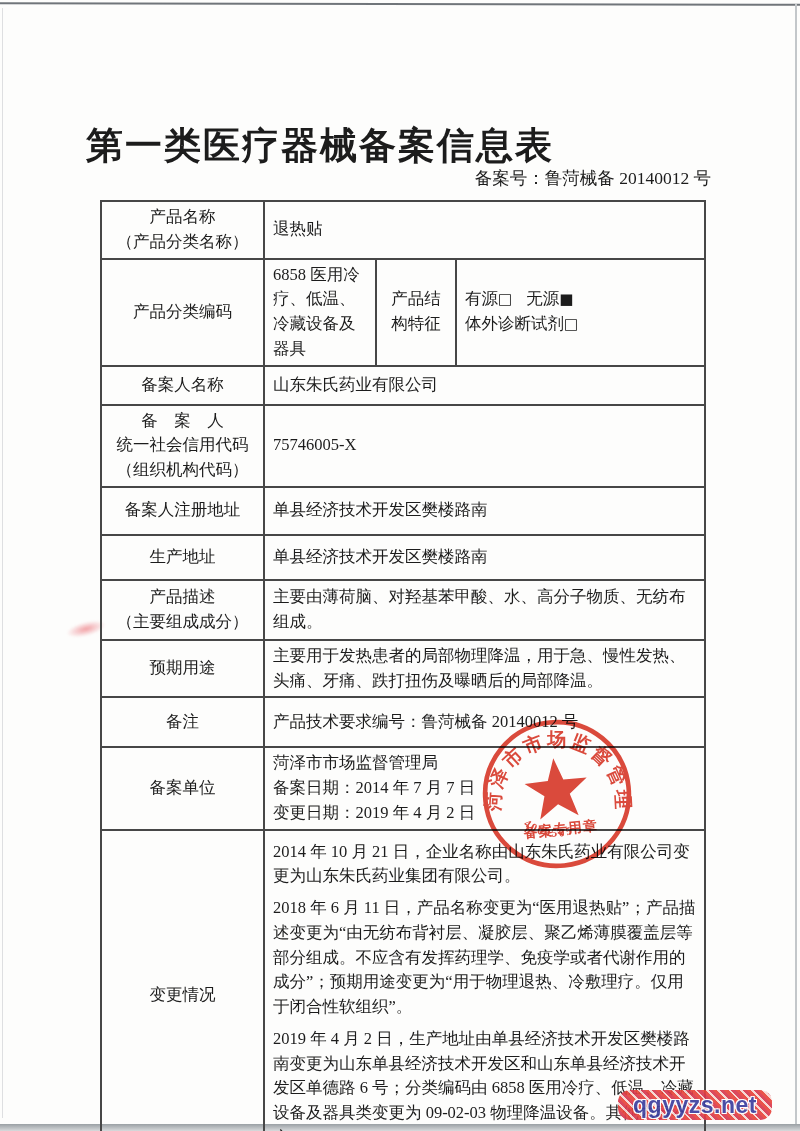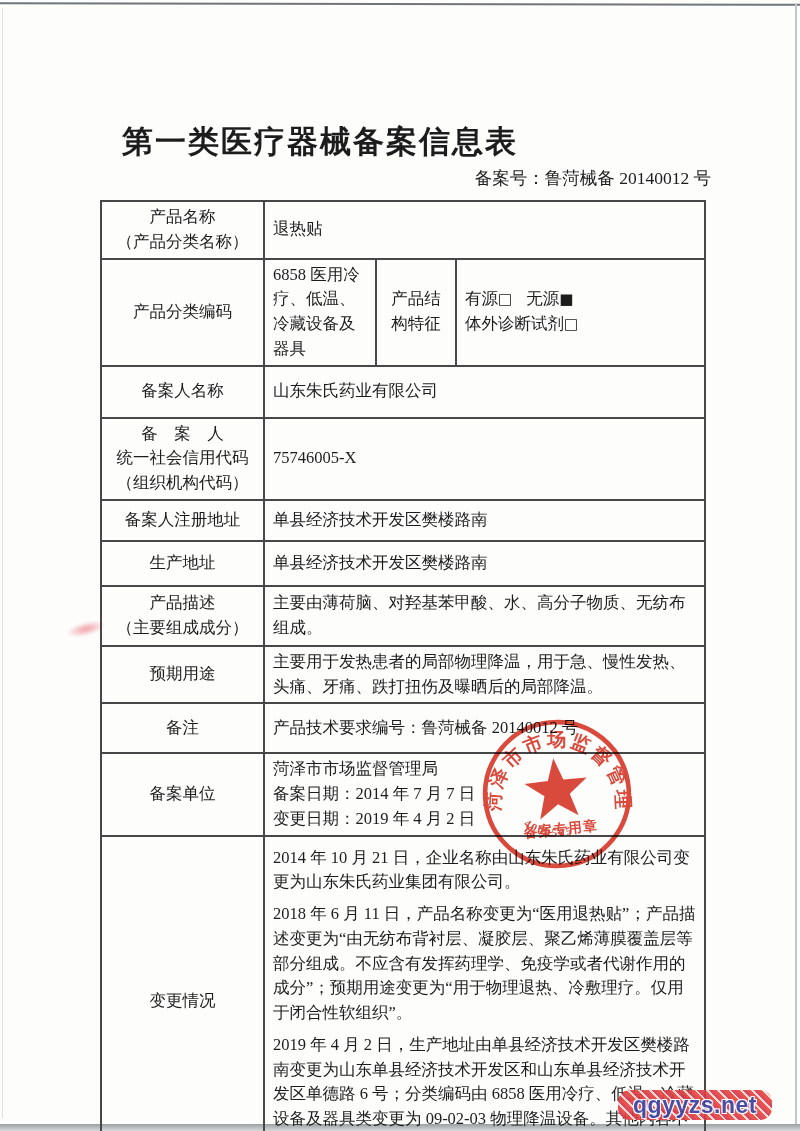--- a/index.html
+++ b/index.html
@@ -12,32 +12,32 @@
   
   .scan-top{position:absolute;top:3px;left:0;width:800px;height:2px;background:#70757a;transform:rotate(0.12deg);}
   .scan-right{position:absolute;top:4px;right:3px;width:2px;height:1120px;background:#c3c7ca;}
   .scan-bottom{position:absolute;top:1124px;left:0;width:800px;height:7px;background:linear-gradient(#9aa0a4,#d8dadc);}
   .scan-left{position:absolute;top:8px;left:2px;width:1px;height:1110px;background:#dedfe1;}
   .red-smudge{position:absolute;left:66px;top:622px;width:40px;height:14px;border-radius:50%;
     background:radial-gradient(ellipse at center,rgba(230,80,90,.55),rgba(230,80,90,0) 70%);
     transform:rotate(-14deg);filter:blur(1px);}
   
   .title{position:absolute;top:121px;left:0;width:640px;text-align:center;
-    font-size:31px;font-weight:bold;letter-spacing:2px;}
+    font-size:37px;font-weight:bold;letter-spacing:2px;}
   .record-no{position:absolute;top:166px;left:0;width:702px;text-align:right;font-size:17.5px;padding-left:9px;}
   
   table.form{position:absolute;left:100px;top:200px;width:604px;border-collapse:collapse;table-layout:fixed;}
   table.form td{border:2px solid #474747;vertical-align:middle;font-size:16.5px;line-height:1.5;
     padding:3px 8px;overflow:hidden;}
   td.lbl{text-align:center;padding:3px 4px;}
   td.val{text-align:left;padding-left:12px;padding-right:10px;}
   td.small{font-size:15px;line-height:1.45;padding:3px 7px;}
   .lbl-line{display:block;}
-  tr.r1{height:43px;} tr.r2{height:55px;} tr.r3{height:52px;} tr.r4{height:73px;}
-  tr.r5{height:41px;} tr.r6{height:45px;} tr.r7{height:51px;} tr.r8{height:60px;padding-left:16px;}
+  tr.r1{height:43px;} tr.r2{height:55px;} tr.r3{height:39px;} tr.r4{height:73px;}
+  tr.r5{height:48px;} tr.r6{height:45px;} tr.r7{height:51px;} tr.r8{height:60px;padding-left:16px;}
   tr.r9{height:56px;} tr.r10{height:39px;} tr.r11{height:50px;} tr.r12{height:82px;}
   tr.r13{height:207px;}
   .opt{margin-right:14px;white-space:nowrap;}
   .opt .box{font-family:"DejaVu Sans",sans-serif;font-size:15px;}
   .authority-cell{text-align:right;padding-right:26px !important;line-height:1.62;}
   .changes-cell{vertical-align:top !important;padding-top:2px !important;}
   .changes-cell p{margin:7px 0;}
   
   .stamp{position:absolute;left:480px;top:717px;width:154px;height:154px;z-index:5;
     mix-blend-mode:multiply;opacity:.92;transform:rotate(-6deg);}

